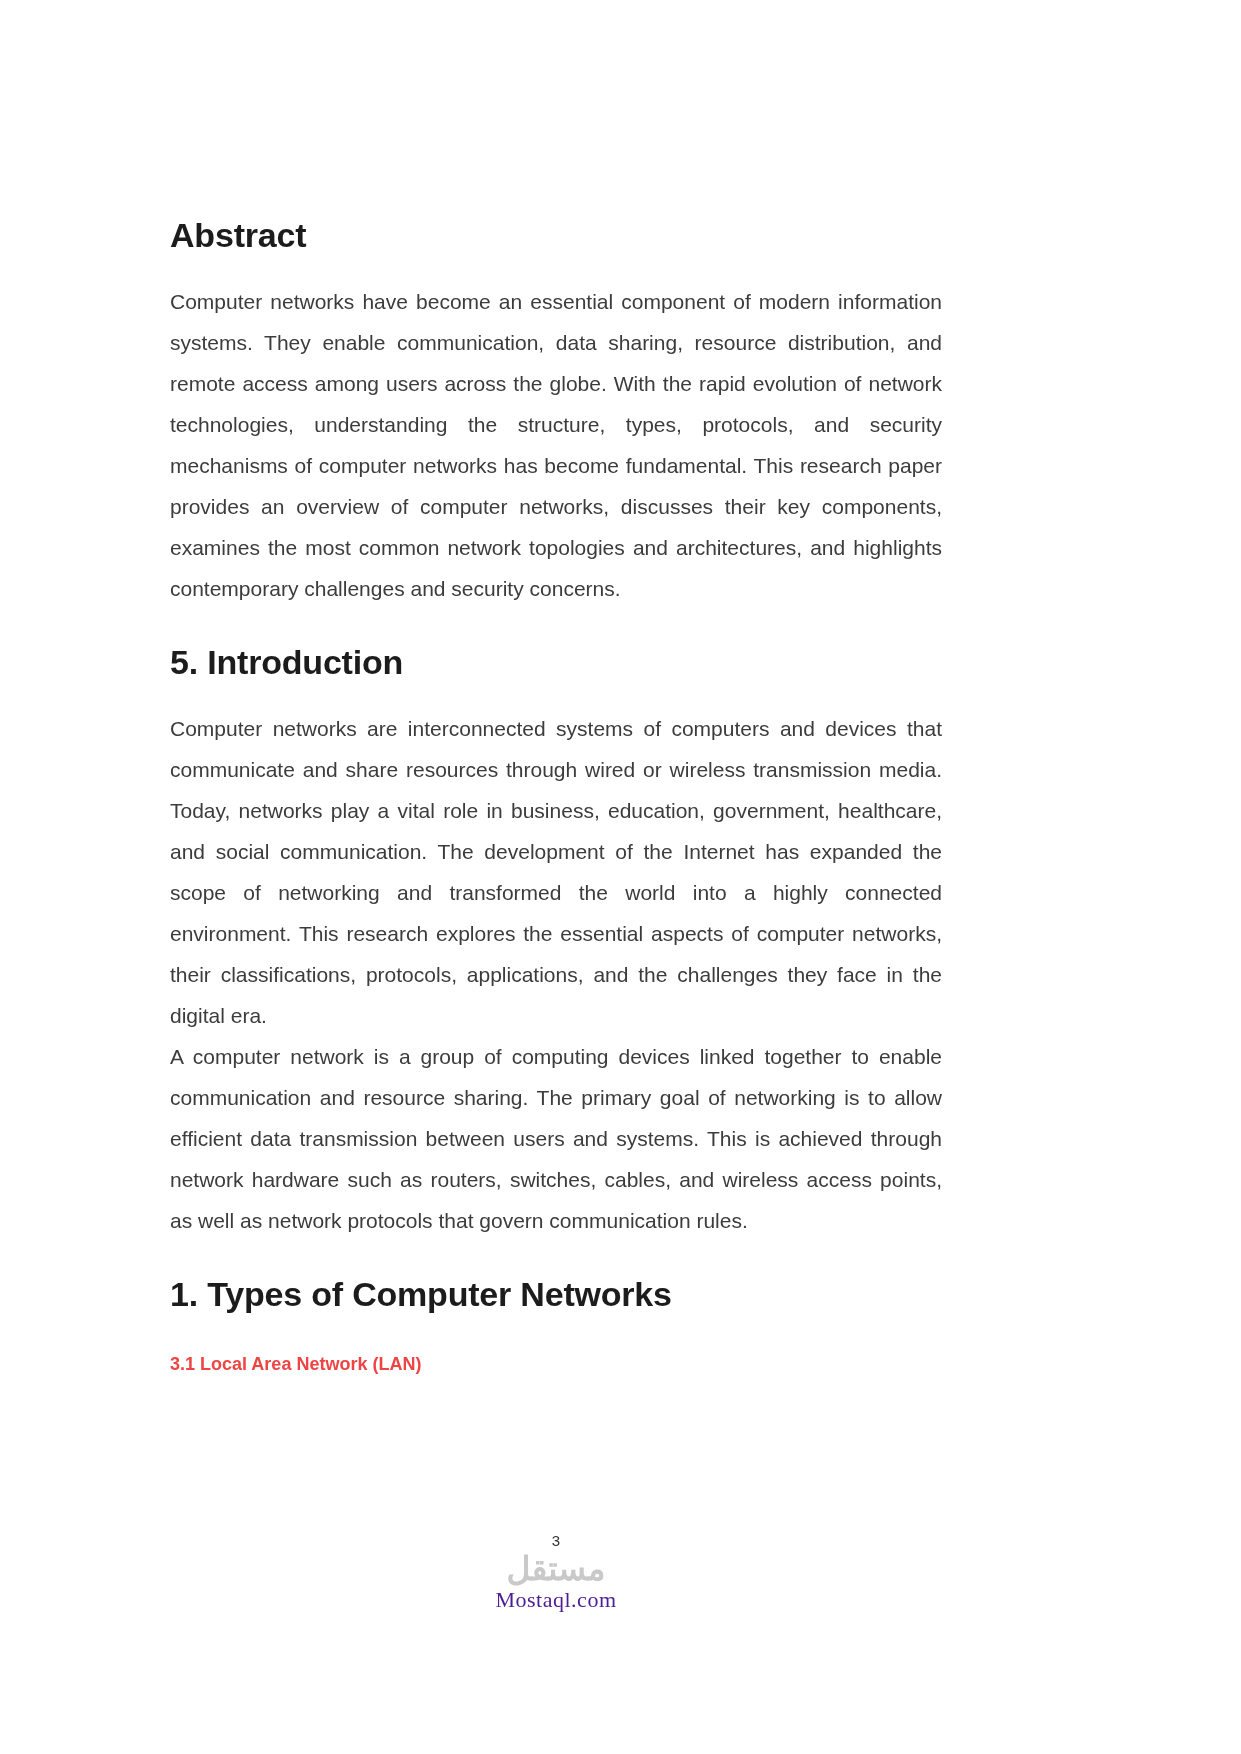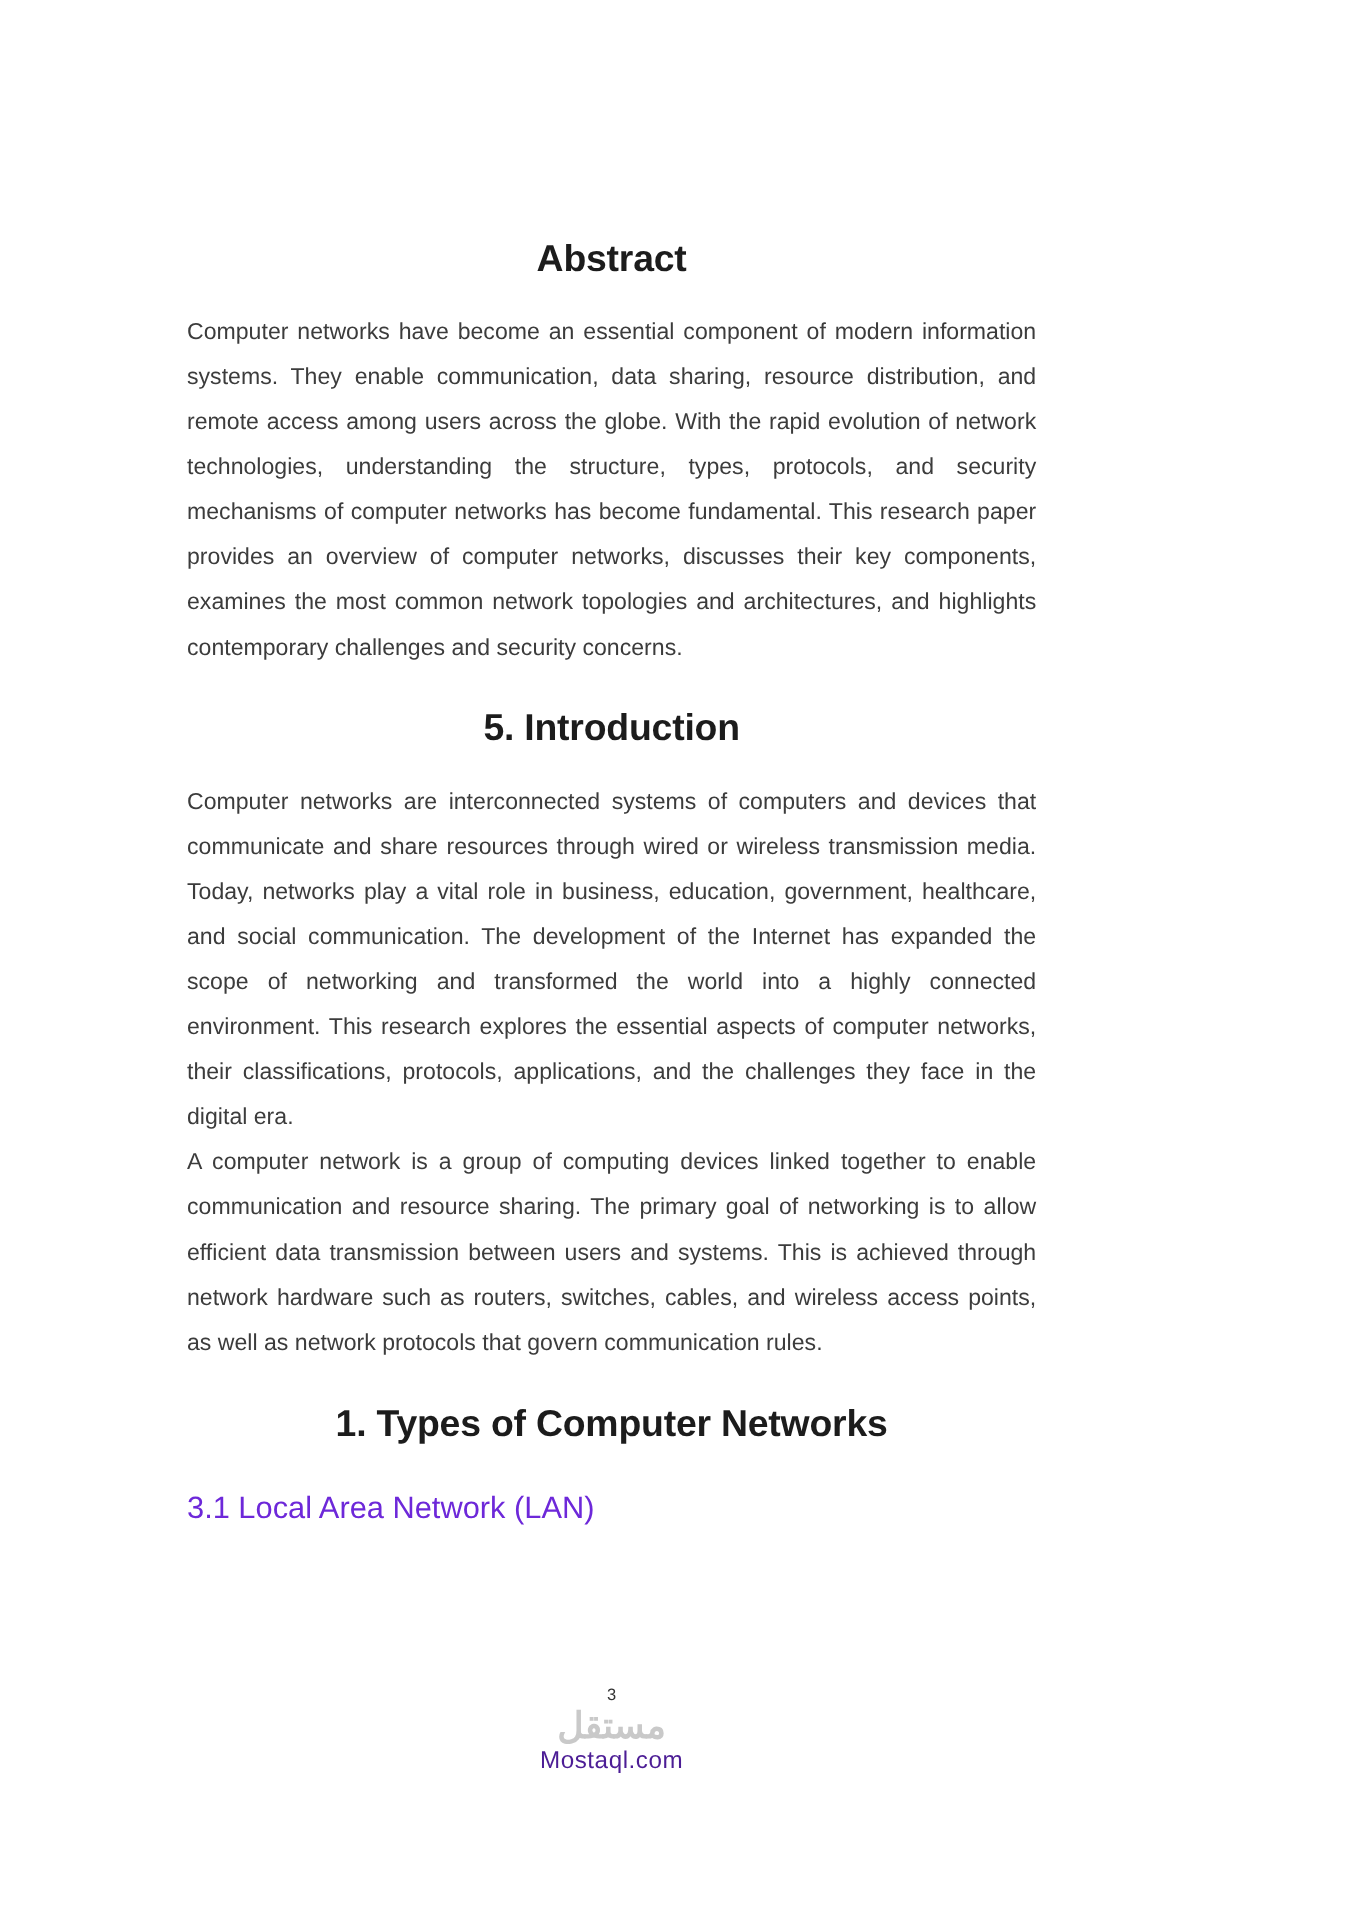--- a/index.html
+++ b/index.html
@@ -25,30 +25,29 @@
     top: 216px;
     width: 772px;
   }
   h1.sec-heading {
     font-size: 34px;
     line-height: 1.15;
     font-weight: 700;
     color: #1c1c1c;
     margin: 34px 0 26px 0;
     letter-spacing: -0.2px;
-    text-align: center;
   }
   h1.sec-heading.first {
     margin-top: 0;
   }
   h2.subsec-heading {
-    font-size: 28px;
+    font-size: 18px;
     line-height: 1.2;
-    font-weight: 400;
-    color: #6d28d9;
+    font-weight: 700;
+    color: #ef4444;
     margin: 40px 0 0 0;
   }
   p.body-par {
     font-size: 21px;
     line-height: 41px;
     color: #3c3c3c;
     text-align: justify;
     margin: 0;
   }
   .footer {
@@ -57,21 +56,21 @@
     top: 1532px;
     width: 772px;
     text-align: center;
   }
   .page-number {
     font-size: 15px;
     color: #333333;
     margin-bottom: 2px;
   }
   .watermark {
-    font-family: Liberation Sans, sans-serif;
+    font-family: Liberation Serif, serif;
     color: #cccccc;
     user-select: none;
   }
   .watermark-arabic {
     display: block;
     font-size: 33px;
     font-weight: 700;
     line-height: 1.1;
     color: #c9c9c9;
   }

